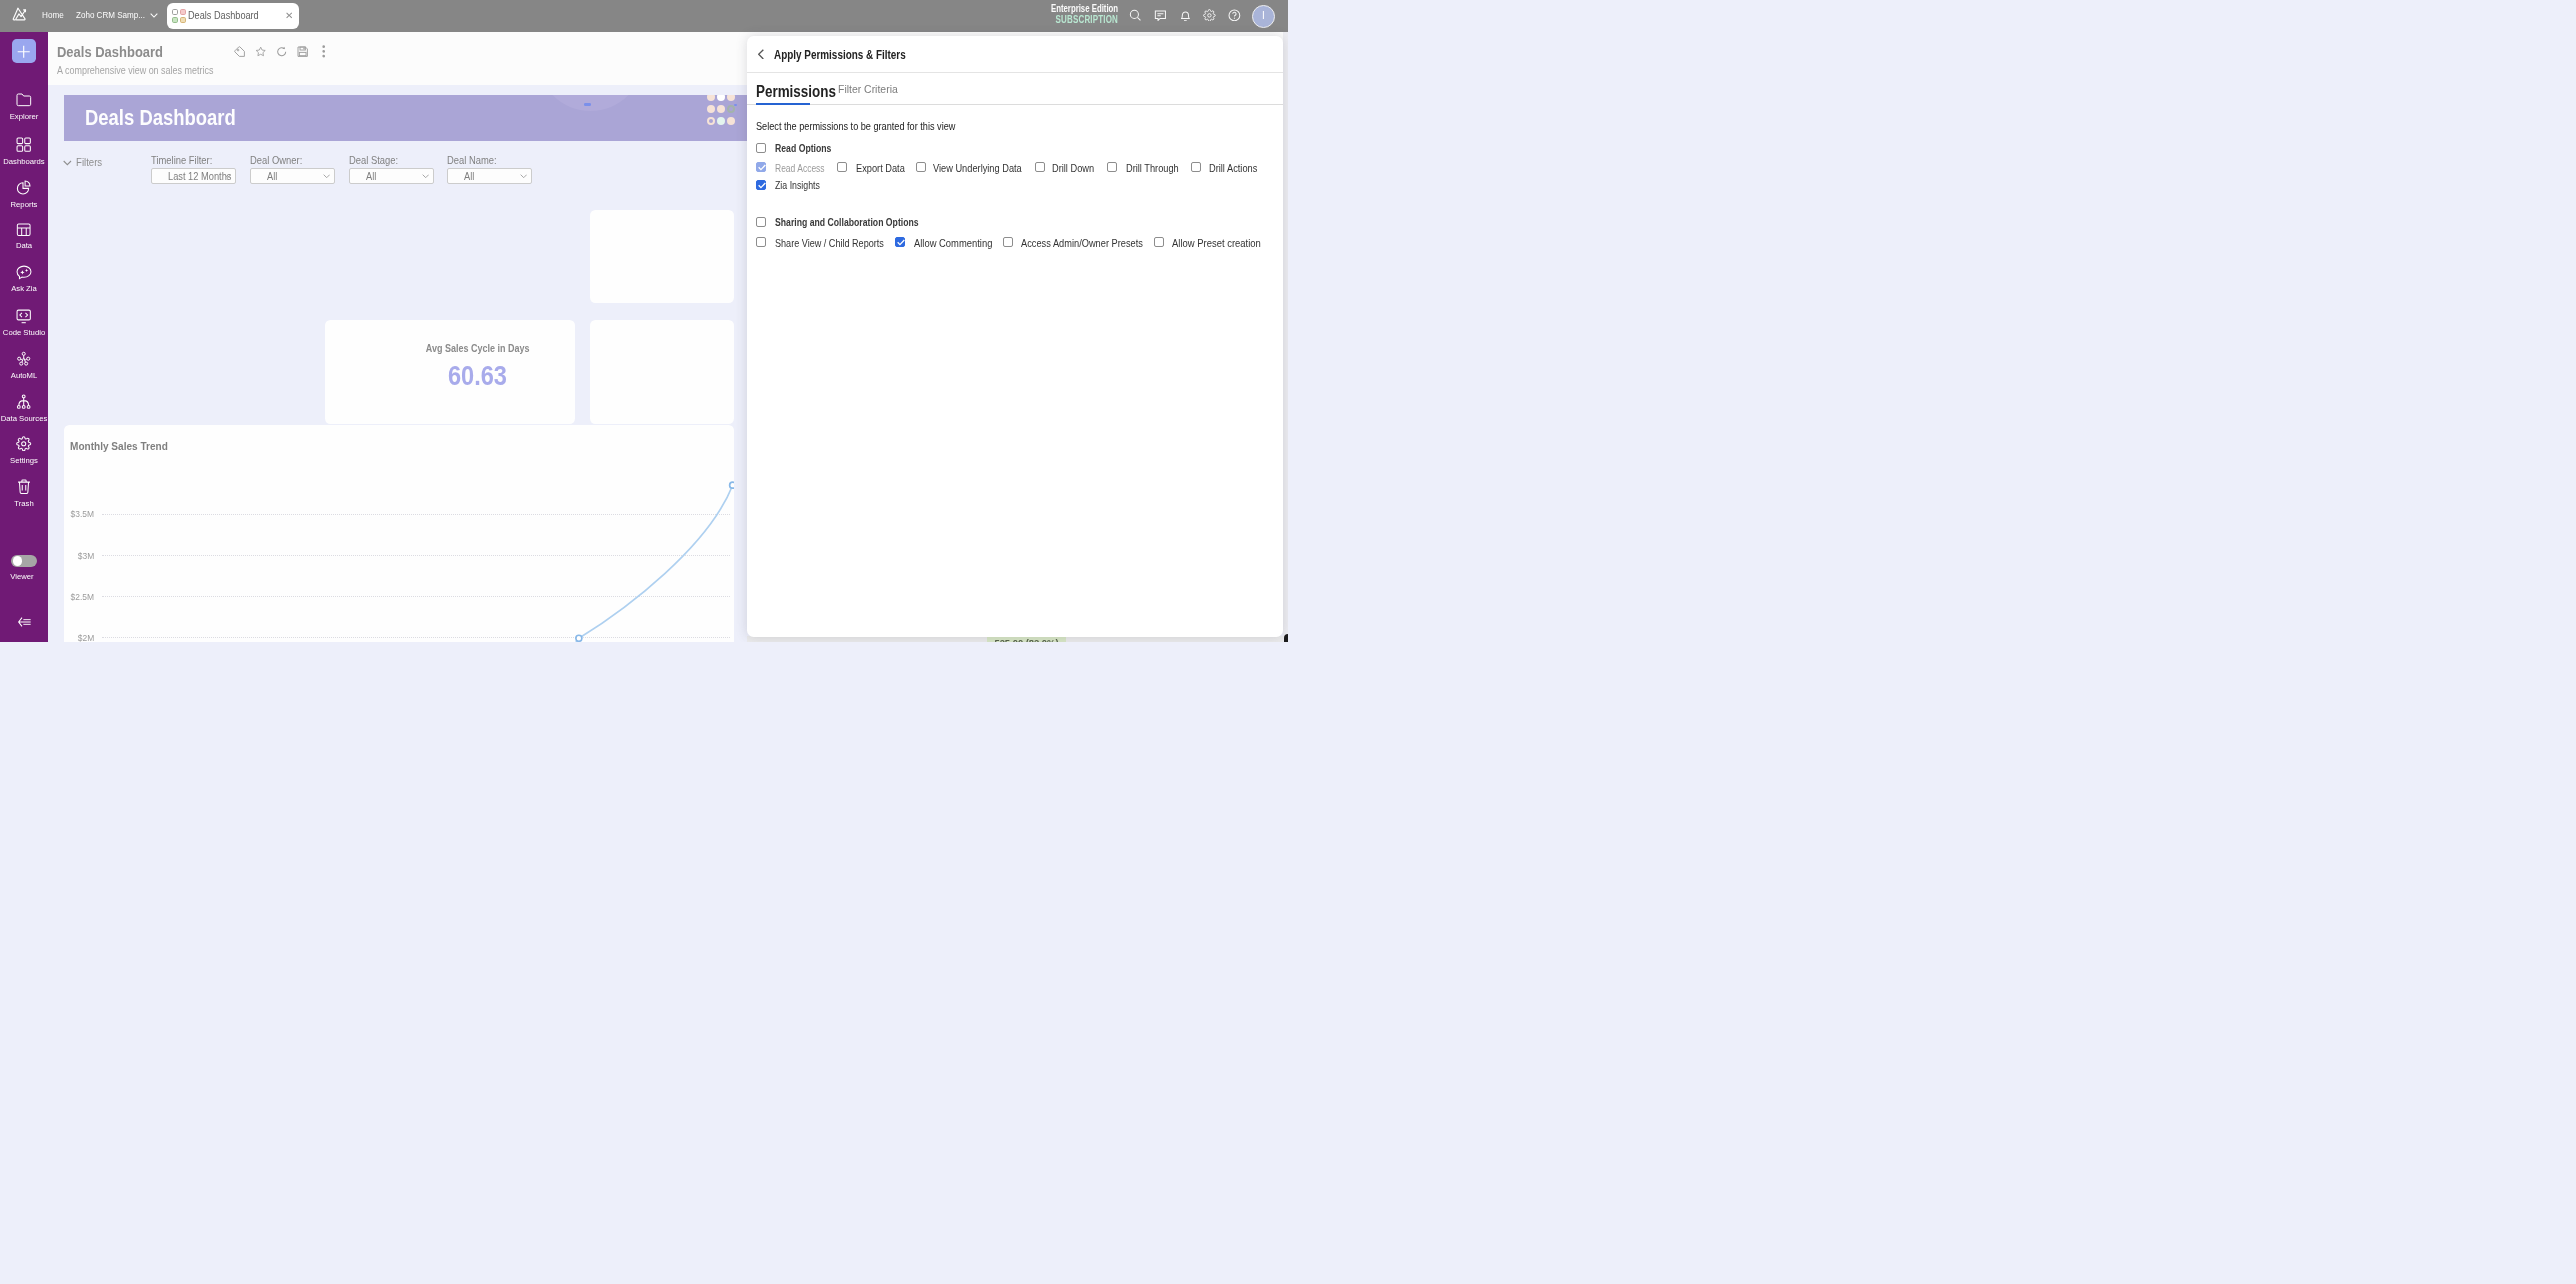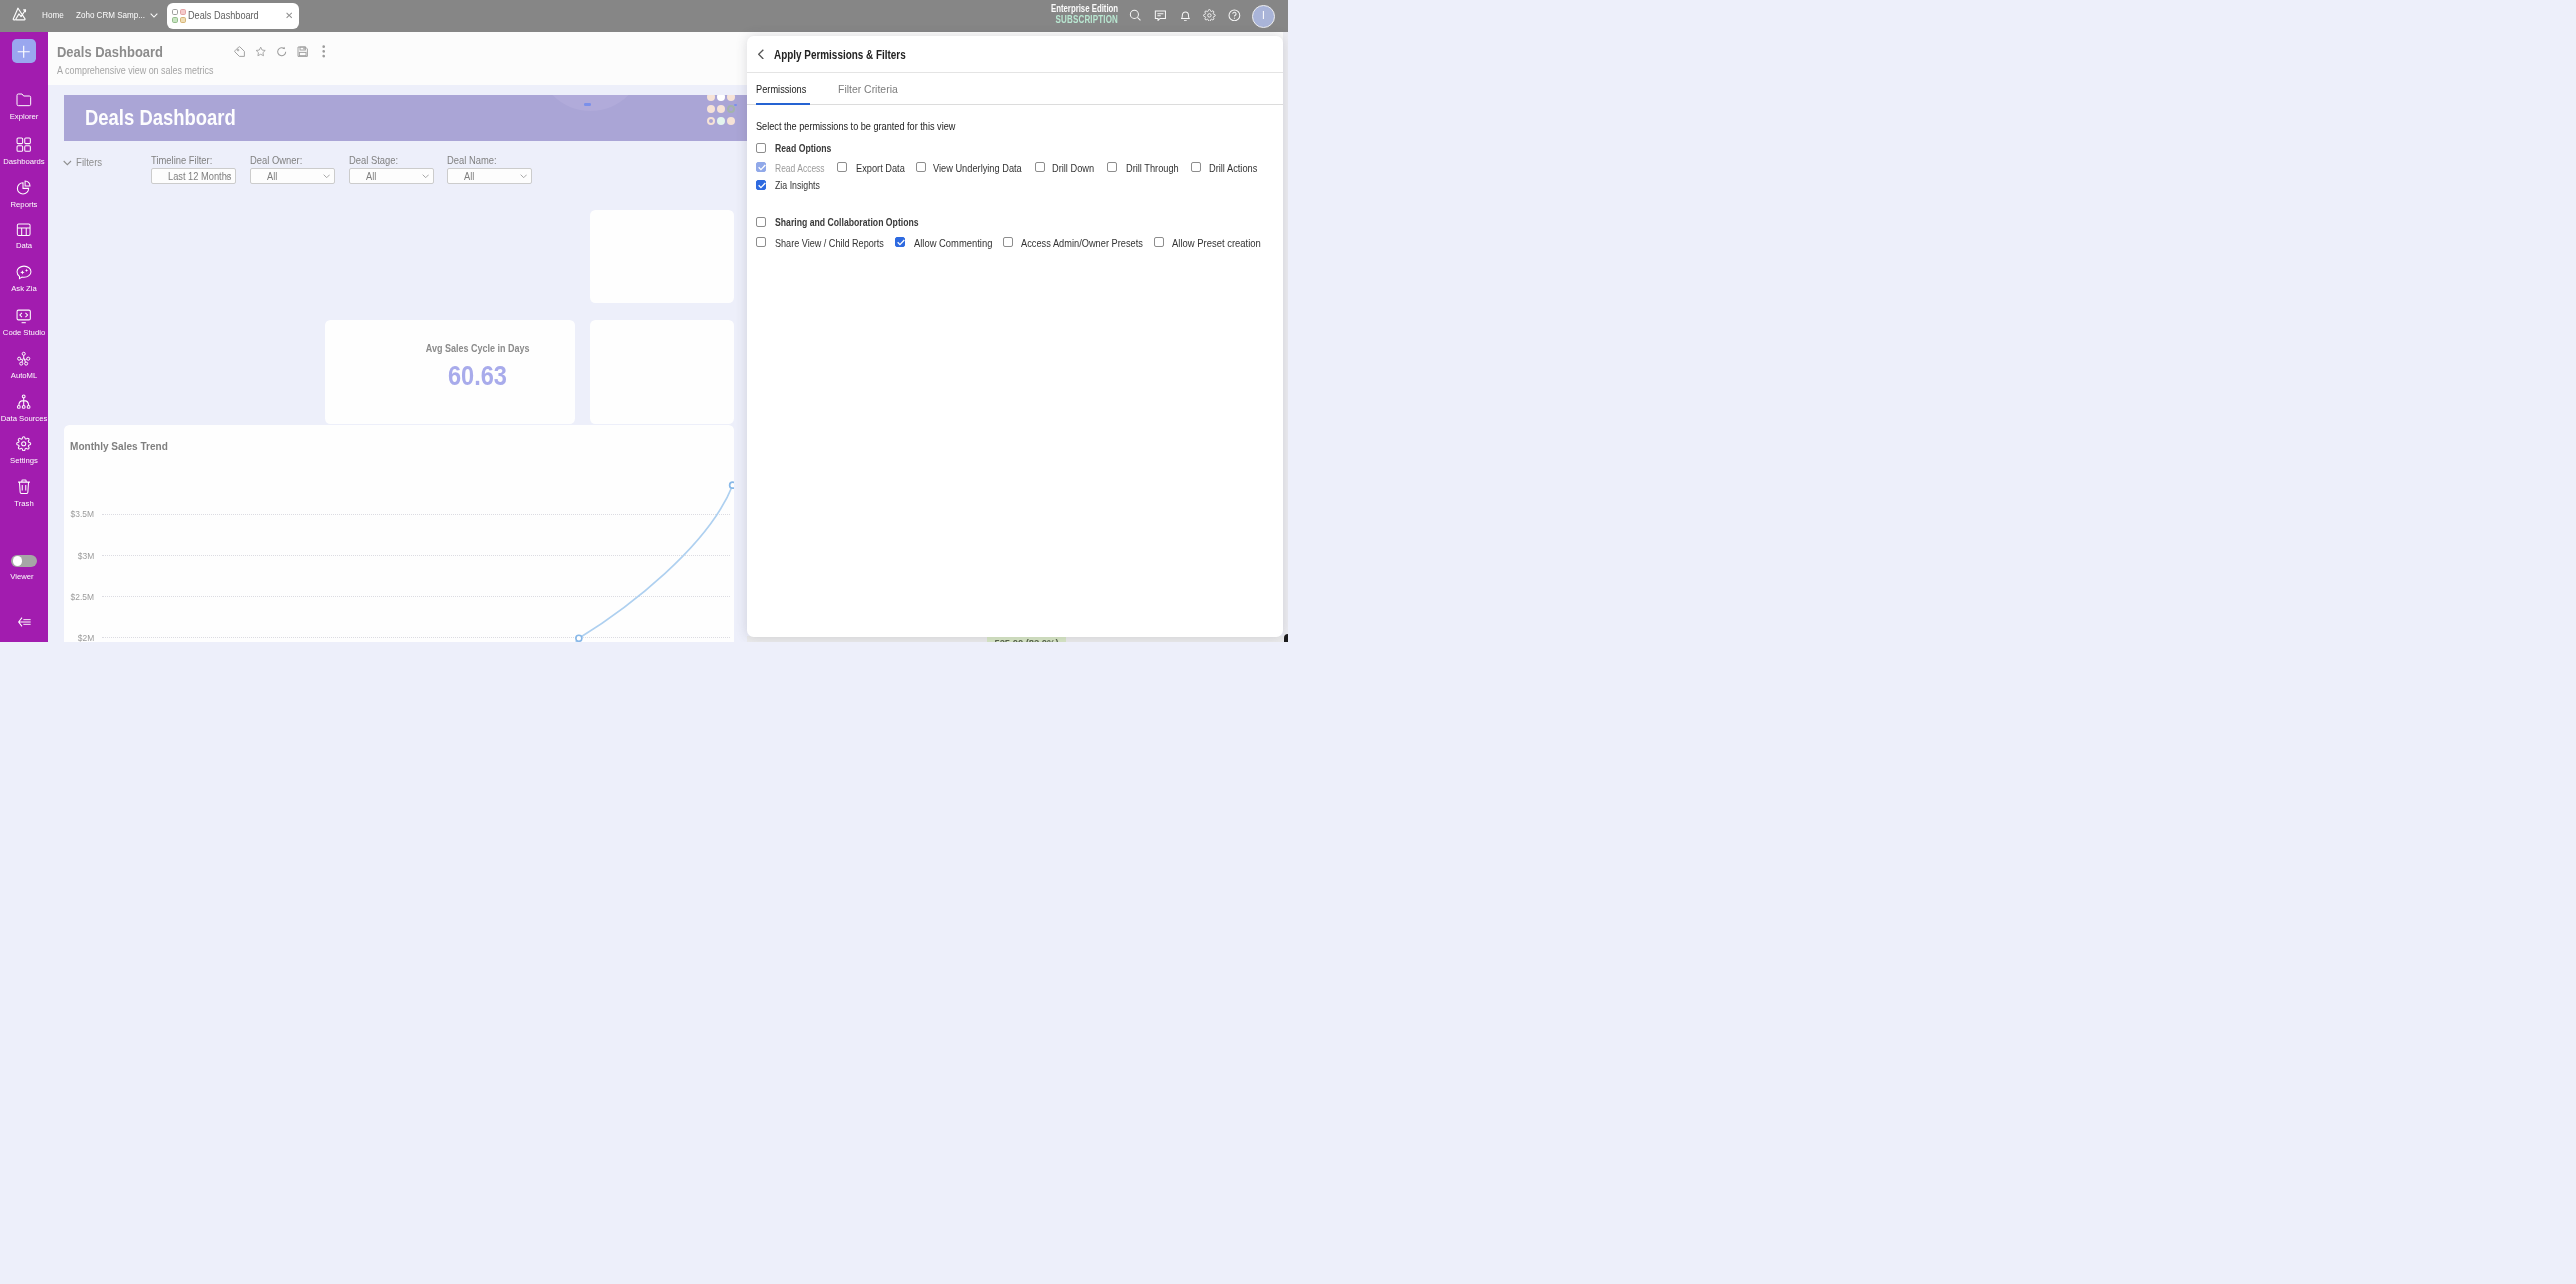--- a/index.html
+++ b/index.html
@@ -15,21 +15,21 @@
   #tab { position:absolute; left:167px; top:3.4px; width:132px; height:25.5px; background:#ffffff; border-radius:6px; }
   #tab .tname { position:absolute; left:21px; top:6.7px; font-size:10px; color:#606060; }
   #tab .tx { position:absolute; left:118px; top:6.7px; font-size:10px; color:#8f8f8f; }
   .sq { position:absolute; width:6px; height:6px; border-radius:1.7px; }
   #topbar .edn { position:absolute; right:170px; top:3.4px; width:134px; text-align:right; color:#fbfbfb; font-size:10px; font-weight:bold; }
   #topbar .sub { position:absolute; right:170px; top:14px; width:134px; text-align:right; color:#b9e7d1; font-size:10px; font-weight:bold; letter-spacing:0.2px;}
   #avatar { position:absolute; left:1252px; top:4.7px; width:23px; height:23px; border-radius:50%; background:#a9b4d8; border:1.3px solid #ededed; color:#fff; text-align:center; line-height:19.5px; font-size:10px; }
   .tico { position:absolute; top:8.7px; }
 
   
-  #sidebar { position:absolute; left:0; top:32px; width:48px; height:611px; background:#a21caf; z-index:4; }
+  #sidebar { position:absolute; left:0; top:32px; width:48px; height:611px; background:#701a75; z-index:4; }
   #plusbtn { position:absolute; left:12px; top:7.4px; width:24px; height:24px; background:#9aa7ef; border-radius:4.7px; }
   .sitem { position:absolute; left:0; width:48px; text-align:center; color:#fdfdfd; }
   .sitem .lbl { font-size:7.7px; margin-top:4.7px; color:#fdfdfd; white-space:nowrap; }
   .sitem svg { display:block; margin:0 auto; }
   #toggle { position:absolute; left:11.4px; top:523px; width:25.5px; height:12px; border-radius:6px; background:#a6a6a6; }
   #toggle .knob { position:absolute; left:1.3px; top:1.3px; width:9.4px; height:9.4px; border-radius:50%; background:#fff; }
   #viewerlbl { position:absolute; left:0; top:540px; width:44px; text-align:center; color:#fdfdfd; font-size:7.7px; }
 
   
   #main { position:absolute; left:48px; top:32px; width:1240px; height:611px; background:#edeffa; }
@@ -62,21 +62,21 @@
   #bstrip { position:absolute; left:747px; top:636px; width:541px; height:6px; background:#ebebec; z-index:6; }
   #greenlab { position:absolute; left:240px; top:1px; width:79px; height:8px; background:#d8e7c6; color:#55624a; font-size:9.4px; text-align:center; font-weight:bold; }
   #rstrip { position:absolute; left:1283px; top:32px; width:4.7px; height:611px; background:#ededf2; z-index:6; }
   #blackcorner { position:absolute; left:1284px; top:634px; width:4px; height:8px; background:#1c1c1c; border-top-left-radius:4px; z-index:7; }
 
   
   #panel { position:absolute; left:747px; top:36px; width:536px; height:601px; background:#fff; border-radius:6.7px; box-shadow:0 0 12px rgba(60,60,80,.18); z-index:10; }
   #panel .ptitle { position:absolute; left:27px; top:10.7px; font-size:12.8px; font-weight:bold; color:#222; }
   #panel .pdivider { position:absolute; left:0; top:36px; width:536px; border-top:0.7px solid #e4e4e4; }
   #ptabs { position:absolute; left:0; top:36px; width:536px; height:33px; border-bottom:0.7px solid #dcdcdc; }
-  #ptabs .t1 { position:absolute; left:9.4px; top:11.4px; font-size:11px; font-weight:normal; color:#222;text-align:center; }
+  #ptabs .t1 { position:absolute; left:9.4px; top:11.4px; font-size:16px; font-weight:bold; color:#222;text-align:center; }
   #ptabs .t2 { position:absolute; left:91px; top:11.4px; font-size:10.7px; color:#7d7d7d; }
   #ptabs .underline { position:absolute; left:9.4px; top:31px; width:54px; height:2px; background:#2563d2; }
   #panel .pdesc { position:absolute; left:9.4px; top:85px; font-size:10px; color:#222; }
 
   .cb { position:absolute; width:10px; height:10px; border:0.7px solid #8d8d8d; border-radius:2px; background:#fff; }
   .cb.chk { background:#2e6ae0; border-color:#2e6ae0; }
   .cb.dis { background:#91a9e9; border-color:#91a9e9; }
   .cb svg { position:absolute; left:0.7px; top:1.3px; }
   .plab { position:absolute; font-size:10.4px; color:#333; white-space:nowrap; }
   .plab .nx { transform:scaleX(.89); }

